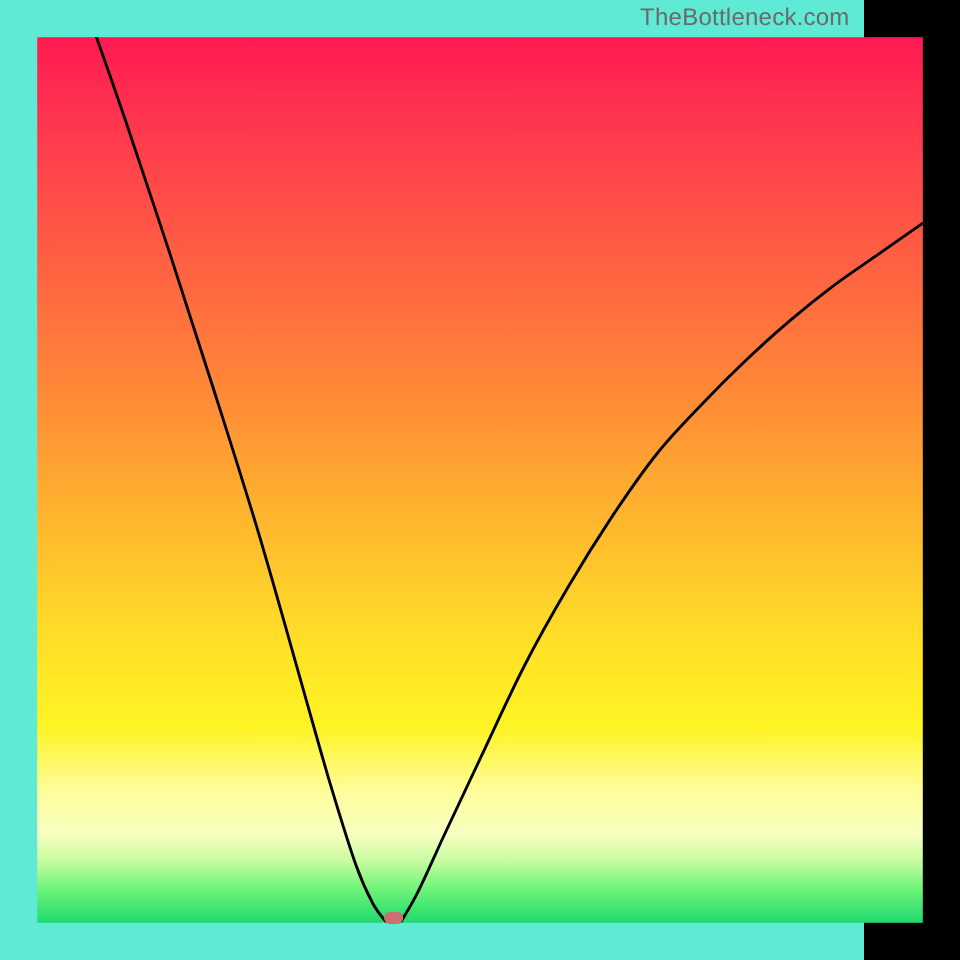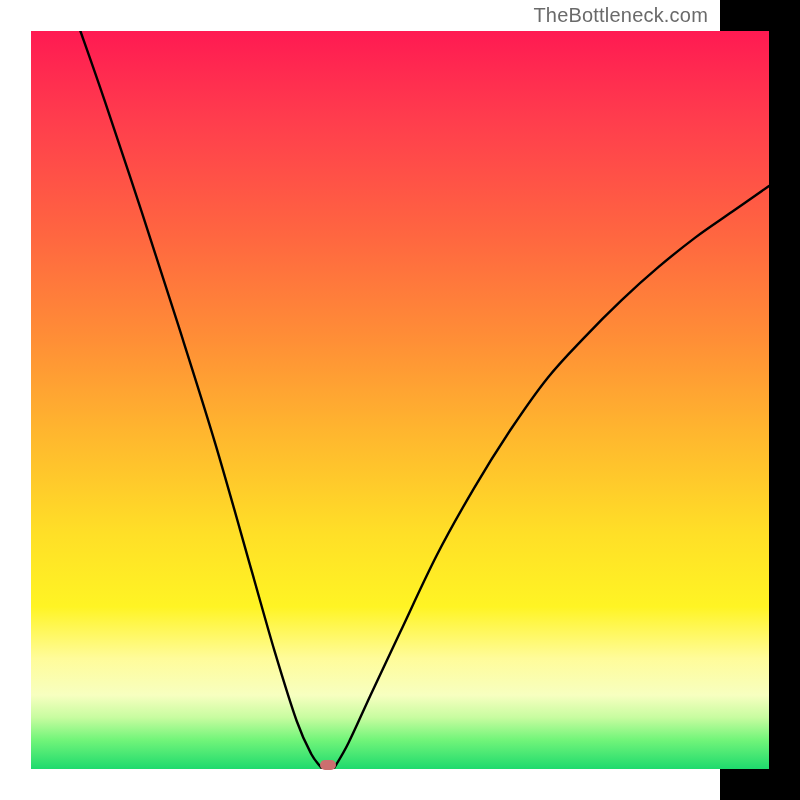--- a/index.html
+++ b/index.html
@@ -8,21 +8,21 @@
     width: 800px;
     height: 800px;
     background: #000;
     font-family: Arial, Helvetica, sans-serif;
     overflow: hidden;
   }
   .frame {
     position: relative;
     width: 720px;
     height: 800px;
-    background: #ffffff;
+    background: #5eead4;
   }
   .plot-area {
     position: absolute;
     left: 31px;
     top: 31px;
     width: 738px;
     height: 738px;
     
     background: linear-gradient(
       to bottom,

